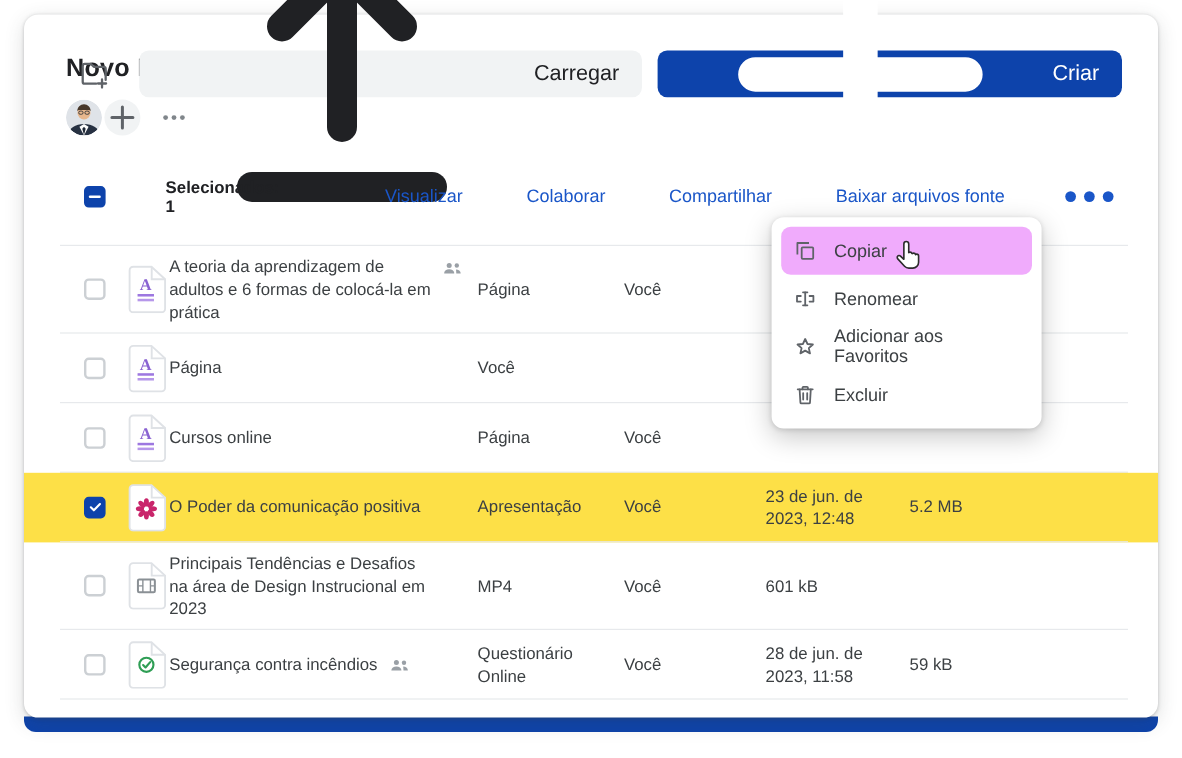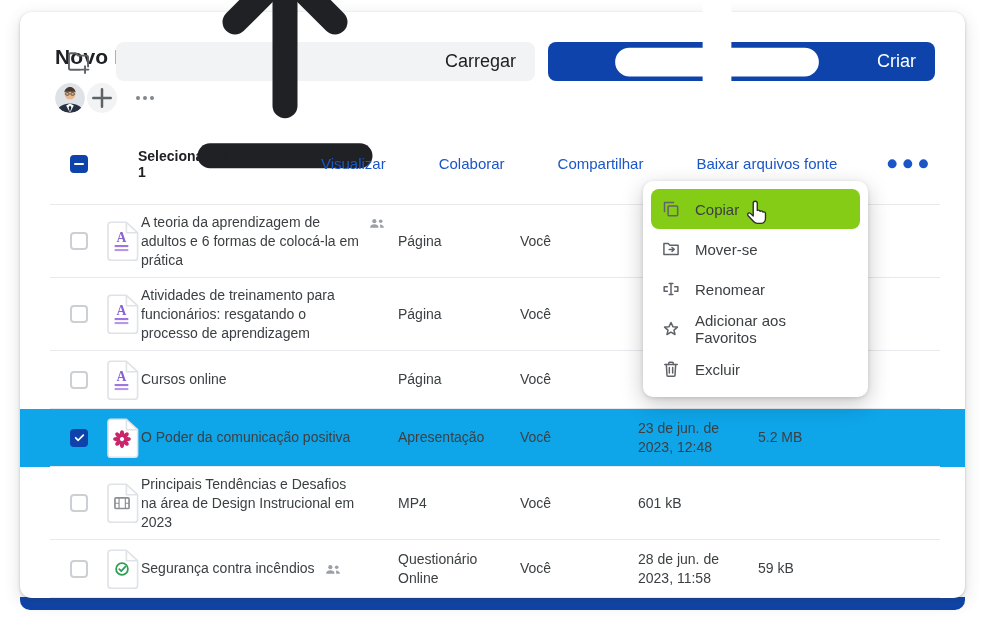--- a/index.html
+++ b/index.html
@@ -40,36 +40,36 @@
   .tb-label{font-size:14px;font-weight:700;color:#202124;margin:0 44px 0 15px;}
   .tb-action{display:flex;align-items:center;gap:9px;color:#1a56c8;font-size:15px;font-weight:500;
              margin-right:44px;cursor:pointer;white-space:nowrap;}
   .tb-action svg{width:20px;height:20px;flex:none;}
   .tb-action.icon-only{margin-right:0;}
   
   .row{position:relative;display:grid;grid-template-columns:71px 257px 122px 118px 120px 90px;
        align-items:center;padding:8px 25px 8px 50px;min-height:58px;box-sizing:border-box;
        font-size:14px;color:#3c4043;line-height:19px;}
   .row::after{content:"";position:absolute;left:30px;right:25px;bottom:0;height:1px;background:#e7e9ec;}
-  .row.selected{background:#0ea5e9;}
+  .row.selected{background:#fde047;}
   .cell-lead{display:flex;align-items:center;}
   .file-icon{width:34px;height:40px;margin-left:17px;flex:none;}
   .file-icon svg{width:100%;height:100%;display:block;}
   .cell-name{display:flex;padding-right:8px;}
   .name-text{max-width:218px;}
   .shared-icon{width:20px;height:20px;color:#9aa0a6;margin-left:8px;flex:none;}
   .shared-icon svg{width:100%;height:100%;}
   .cell-type{padding-right:16px;}
   .cell-date{max-width:100px;}
   
   .menu{position:absolute;left:643px;top:181px;width:225px;background:#fff;border-radius:10px;
         box-shadow:0 1px 4px rgba(0,0,0,.13),0 7px 22px rgba(0,0,0,.22);padding:8px 0;z-index:5;}
   .menu-item{display:flex;align-items:center;gap:14px;height:40px;padding:0 10px;margin:0 8px;
              border-radius:8px;font-size:15px;color:#3c4043;cursor:pointer;}
-  .menu-item.highlight{background:#84cc16;}
+  .menu-item.highlight{background:#f0abfc;}
   .menu-item .svg-icon{width:20px;height:20px;color:#5f6368;flex:none;}
   .menu-item .svg-icon svg{width:100%;height:100%;}
   .cursor{position:absolute;left:744px;top:200px;width:27px;height:27px;z-index:6;pointer-events:none;}
   .svg-icon{display:inline-flex;}
   .svg-icon svg{width:100%;height:100%;}
 </style>
 </head>
 <body>
 
 <div class="stage">
@@ -234,23 +234,20 @@
             <span class="file-icon">
               <svg viewBox="0 0 32 38">
                 <path d="M5.6 1.2h14.4L30.8 11.1v23.3c0 1.6-1.3 2.9-2.9 2.9H5.6c-1.6 0-2.9-1.3-2.9-2.9V4.1c0-1.6 1.3-2.9 2.9-2.9z" fill="#fff" stroke="#dfe2e6" stroke-width="1.5"></path>
                 <path d="M20.2 1.2v9.9h10.6" fill="none" stroke="#dfe2e6" stroke-width="1.5"></path>
                 <text x="15.5" y="20" text-anchor="middle" font-family="Liberation Serif,serif" font-weight="bold" font-size="13" fill="#8a63d2">A</text>
                 <rect x="9" y="22.8" width="13" height="2" fill="#9d77e0"></rect>
                 <rect x="9" y="26.6" width="13" height="2" fill="#b697ea"></rect>
               </svg>
             </span>
           </div>
-          <div class="cell-name">
-            <span class="name-text">Atividades de treinamento para funcionários: resgatando o processo de aprendizagem</span>
-          </div>
           <div class="cell-type">Página</div>
           <div class="cell-owner">Você</div>
           <div class="cell-date"></div>
           <div class="cell-size"></div>
         </div>
         <div class="row">
           <div class="cell-lead">
             <span class="cb"></span>
             <span class="file-icon">
               <svg viewBox="0 0 32 38">
@@ -362,30 +359,20 @@
           <svg viewBox="0 0 24 24" fill="none" stroke="currentColor" stroke-width="1.8" stroke-linejoin="round">
             <rect x="8.5" y="8.5" width="11.5" height="11.5" rx="1"></rect>
             <path d="M15.8 4.2H4.2v11.6"></path>
           </svg>
         </span>
         <span>Copiar</span>
       </div>
       <div class="menu-item">
         <span class="svg-icon">
           <svg viewBox="0 0 24 24" fill="none" stroke="currentColor" stroke-width="1.8" stroke-linecap="round" stroke-linejoin="round">
-            <path d="M3.5 18.5V5.5h5.2l2 2h9.8v11z"></path>
-            <path d="M9.8 12.5h5.6"></path>
-            <path d="M13.2 10.2l2.6 2.3-2.6 2.3"></path>
-          </svg>
-        </span>
-        <span>Mover-se</span>
-      </div>
-      <div class="menu-item">
-        <span class="svg-icon">
-          <svg viewBox="0 0 24 24" fill="none" stroke="currentColor" stroke-width="1.8" stroke-linecap="round" stroke-linejoin="round">
             <path d="M12 5.5v13"></path>
             <path d="M9.8 5.5h4.4M9.8 18.5h4.4"></path>
             <path d="M7.6 9.2H3.8v5.6h3.8"></path>
             <path d="M16.4 9.2h3.8v5.6h-3.8"></path>
           </svg>
         </span>
         <span>Renomear</span>
       </div>
       <div class="menu-item">
         <span class="svg-icon">

